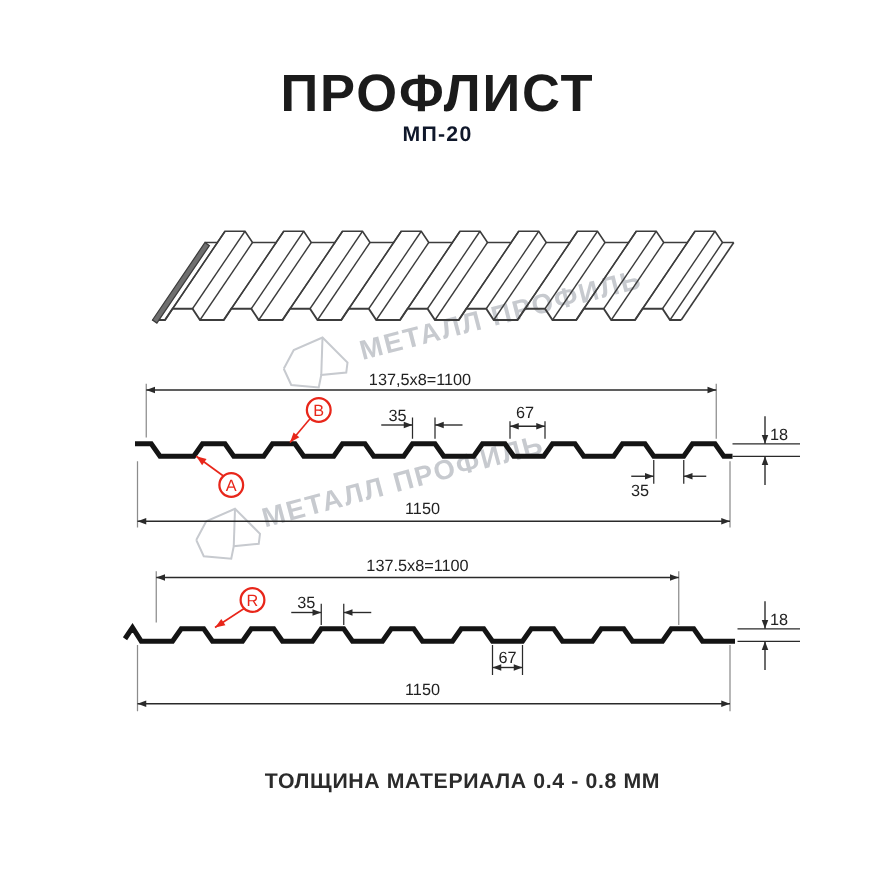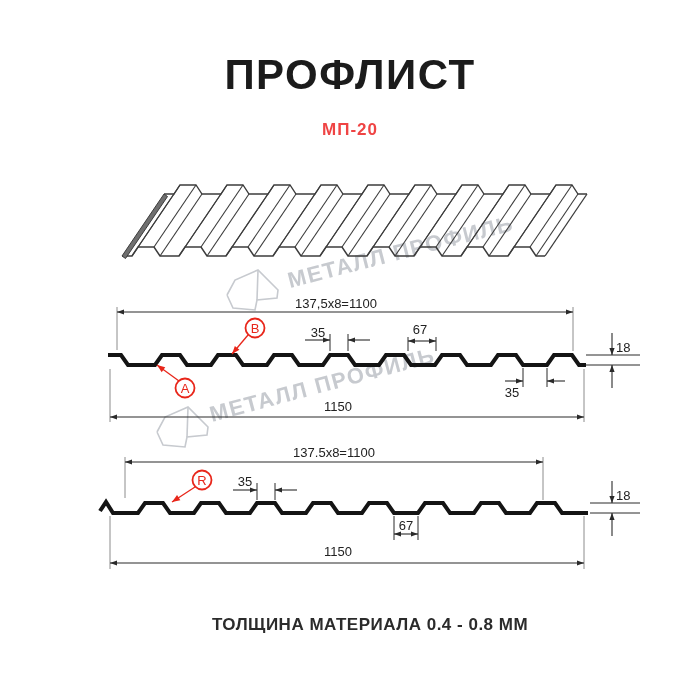--- a/index.html
+++ b/index.html
@@ -1,20 +1,20 @@
 <!DOCTYPE html>
 <html><head>
 <meta charset="utf-8">
 <style>
   html,body{margin:0;padding:0;background:#fff;}
   #page{position:relative;width:700px;height:700px;background:#ffffff;overflow:hidden;
         font-family:"Liberation Sans",sans-serif;}
   #hdr{position:absolute;top:54px;left:0;width:700px;text-align:center;}
   #hdr .t{font-size:42px;font-weight:bold;letter-spacing:1.5px;color:#1b1b1b;line-height:1;}
-  #hdr .s{margin-top:24px;font-size:17px;font-weight:600;letter-spacing:1px;color:#ef4444;}
+  #hdr .s{margin-top:2px;font-size:17px;font-weight:600;letter-spacing:1px;color:#0f172a;}
   #ftr{position:absolute;top:615px;left:0;width:700px;text-align:center;
        font-size:17px;font-weight:600;letter-spacing:.5px;color:#2b2b2b;padding-left:20px;}
   svg{position:absolute;left:0;top:0;}
   svg text{font-family:"Liberation Sans",sans-serif;}
   .dimtxt{font-size:13px;fill:#222;}
   .redtxt{font-size:13px;fill:#e8261a;font-weight:500;}
   .wmtxt{font-size:22px;font-weight:bold;letter-spacing:1.5px;}
 </style>
 </head>
 <body>

